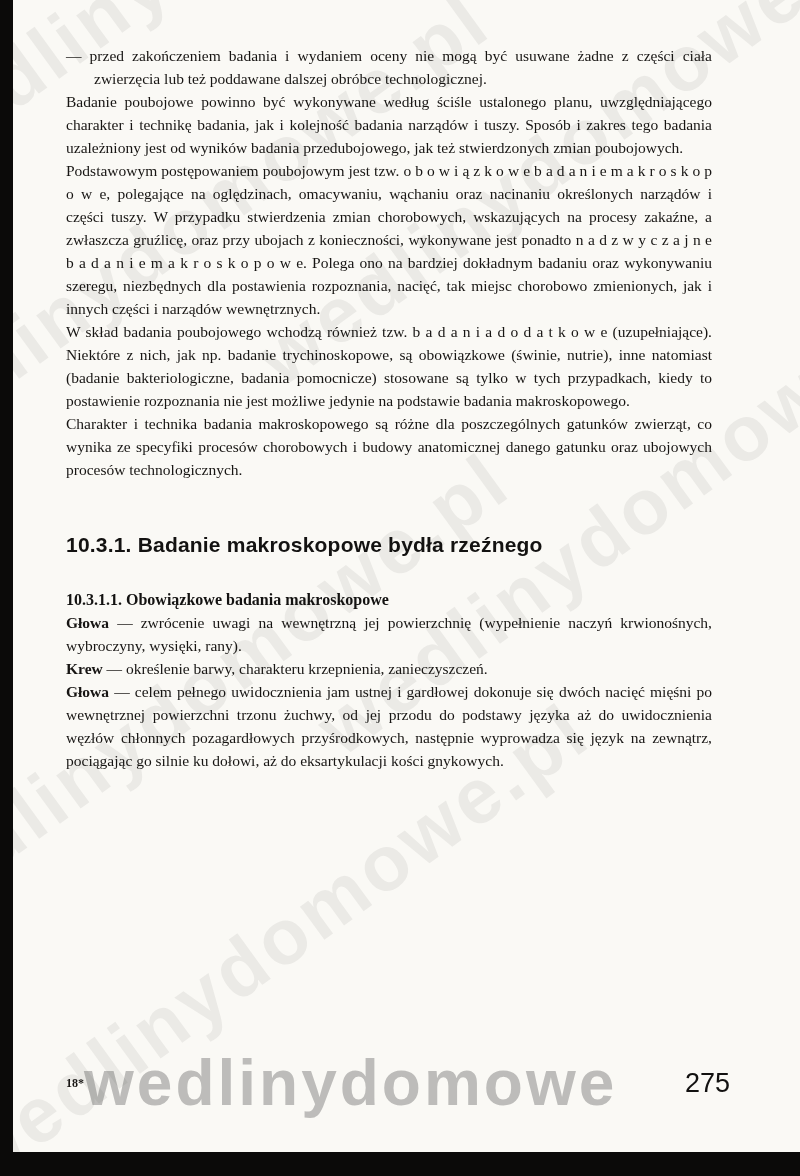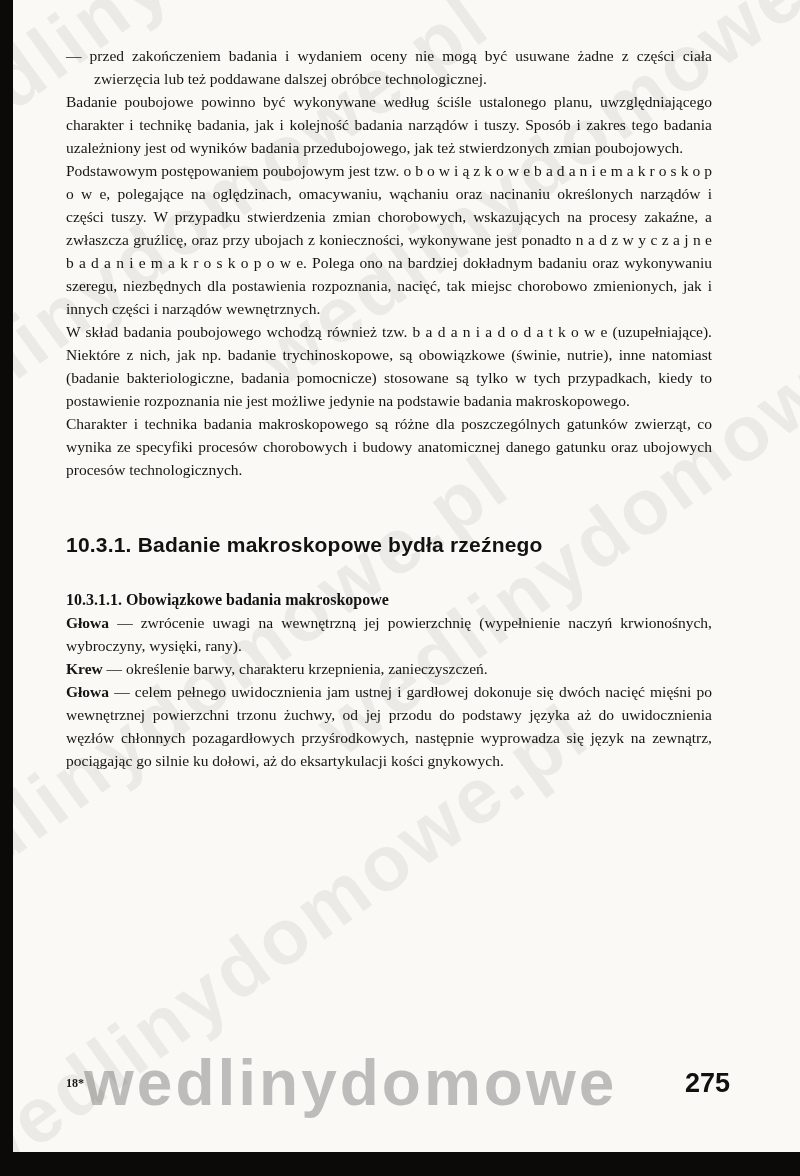--- a/index.html
+++ b/index.html
@@ -109,21 +109,21 @@
     font-size: 12px;
     font-weight: bold;
     font-family: "Liberation Serif", serif;
   }
   .page-number {
     position: absolute;
     right: 70px;
     top: 1068px;
     z-index: 3;
     font-family: "Liberation Sans", sans-serif;
-    font-weight: bold;
+    font-weight: normal;
     font-size: 27px;
     color: #121110;
   }
 </style>
 </head>
 <body>
 
 <div class="scan-edge-left"></div>
 <div class="scan-edge-bottom"></div>
 

